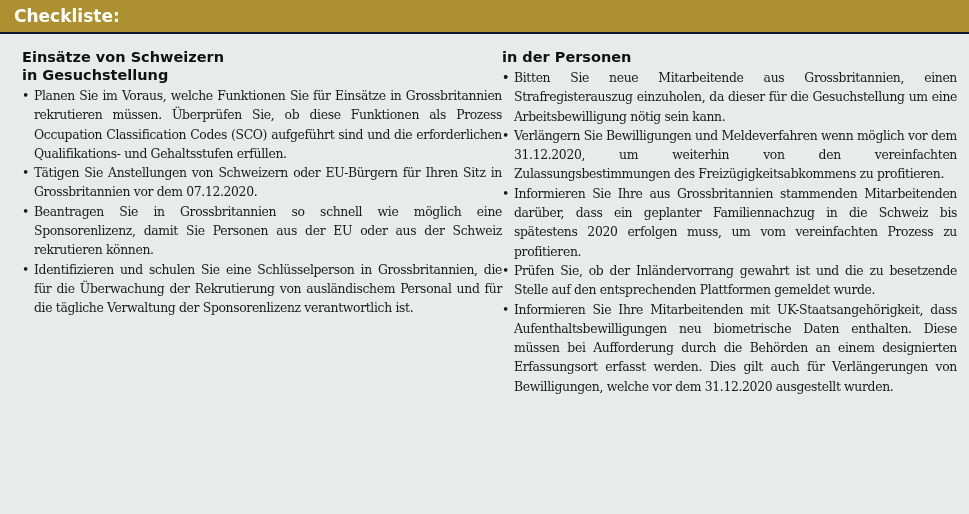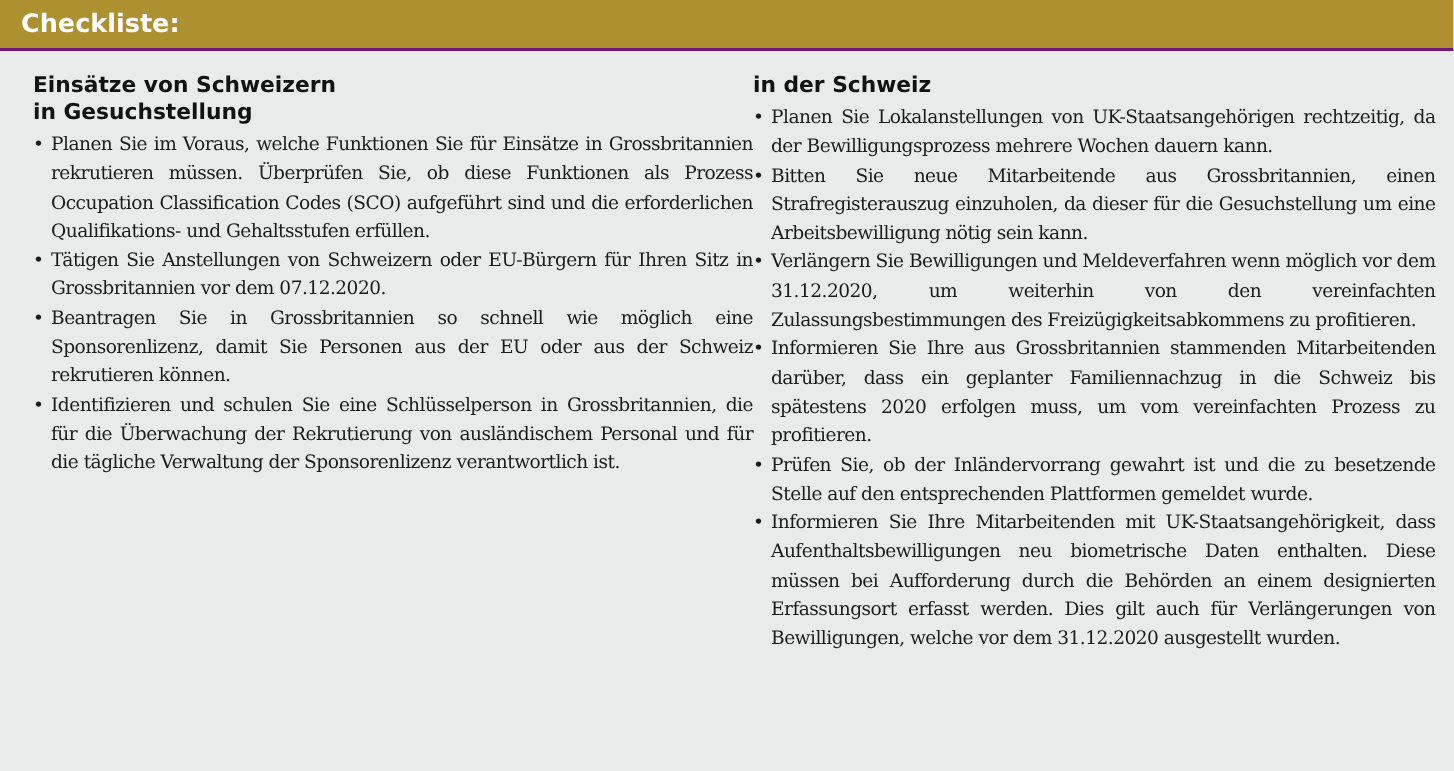--- a/index.html
+++ b/index.html
@@ -5,21 +5,21 @@
     html, body { margin: 0; padding: 0; }
     body {
       width: 969px; height: 514px; overflow: hidden;
       background: #e9eaea;
       font-family: "DejaVu Serif", serif;
       color: #1a1a1a;
     }
     .header {
       height: 34px;
       background: #ad9131;
-      border-bottom: 2px solid #701a75;
+      border-bottom: 2px solid #0f172a;
       display: flex; align-items: center;
       padding-left: 14px;
       box-sizing: border-box;
     }
     .header-title {
       font-family: "DejaVu Sans", sans-serif;
       font-weight: bold;
       font-size: 17px;
       color: #ffffff;
     }
@@ -70,24 +70,24 @@
     <ul class="bullets">
       <li><span class="bullet-dot">•</span><span>Planen Sie im Voraus, welche Funktionen Sie für Einsätze in Grossbritannien rekrutieren müssen. Überprüfen Sie, ob diese Funktionen als Prozess Occupation Classification Codes (SCO) aufgeführt sind und die erforderlichen Qualifikations- und Gehaltsstufen erfüllen.</span></li>
       <li><span class="bullet-dot">•</span><span>Tätigen Sie Anstellungen von Schweizern oder EU-Bürgern für Ihren Sitz in Grossbritannien vor dem 07.12.2020.</span></li>
       <li><span class="bullet-dot">•</span><span>Beantragen Sie in Grossbritannien so schnell wie möglich eine Sponsorenlizenz, damit Sie Personen aus der EU oder aus der Schweiz rekrutieren können.</span></li>
       <li><span class="bullet-dot">•</span><span>Identifizieren und schulen Sie eine Schlüsselperson in Grossbritannien, die für die Überwachung der Rekrutierung von ausländischem Personal und für die tägliche Verwaltung der Sponsorenlizenz verantwortlich ist.</span></li>
     </ul>
   </div>
 
   <div class="col col-right">
     <div class="col-heading">
-      <div>in der Schweiz</div>
+      <div>in der Personen</div>
     </div>
     <ul class="bullets">
-      <li><span class="bullet-dot">•</span><span>Planen Sie Lokalanstellungen von UK-Staatsangehörigen rechtzeitig, da der Bewilligungsprozess mehrere Wochen dauern kann.</span></li>
+      <li><span class="bullet-dot">•</span></li>
       <li><span class="bullet-dot">•</span><span>Bitten Sie neue Mitarbeitende aus Grossbritannien, einen Strafregisterauszug einzuholen, da dieser für die Gesuchstellung um eine Arbeitsbewilligung nötig sein kann.</span></li>
       <li><span class="bullet-dot">•</span><span>Verlängern Sie Bewilligungen und Meldeverfahren wenn möglich vor dem 31.12.2020, um weiterhin von den vereinfachten Zulassungsbestimmungen des Freizügigkeitsabkommens zu profitieren.</span></li>
       <li><span class="bullet-dot">•</span><span>Informieren Sie Ihre aus Grossbritannien stammenden Mitarbeitenden darüber, dass ein geplanter Familiennachzug in die Schweiz bis spätestens 2020 erfolgen muss, um vom vereinfachten Prozess zu profitieren.</span></li>
       <li><span class="bullet-dot">•</span><span>Prüfen Sie, ob der Inländervorrang gewahrt ist und die zu besetzende Stelle auf den entsprechenden Plattformen gemeldet wurde.</span></li>
       <li><span class="bullet-dot">•</span><span>Informieren Sie Ihre Mitarbeitenden mit UK-Staatsangehörigkeit, dass Aufenthaltsbewilligungen neu biometrische Daten enthalten. Diese müssen bei Aufforderung durch die Behörden an einem designierten Erfassungsort erfasst werden. Dies gilt auch für Verlängerungen von Bewilligungen, welche vor dem 31.12.2020 ausgestellt wurden.</span></li>
     </ul>
   </div>
 </div>
 
 </body></html>

